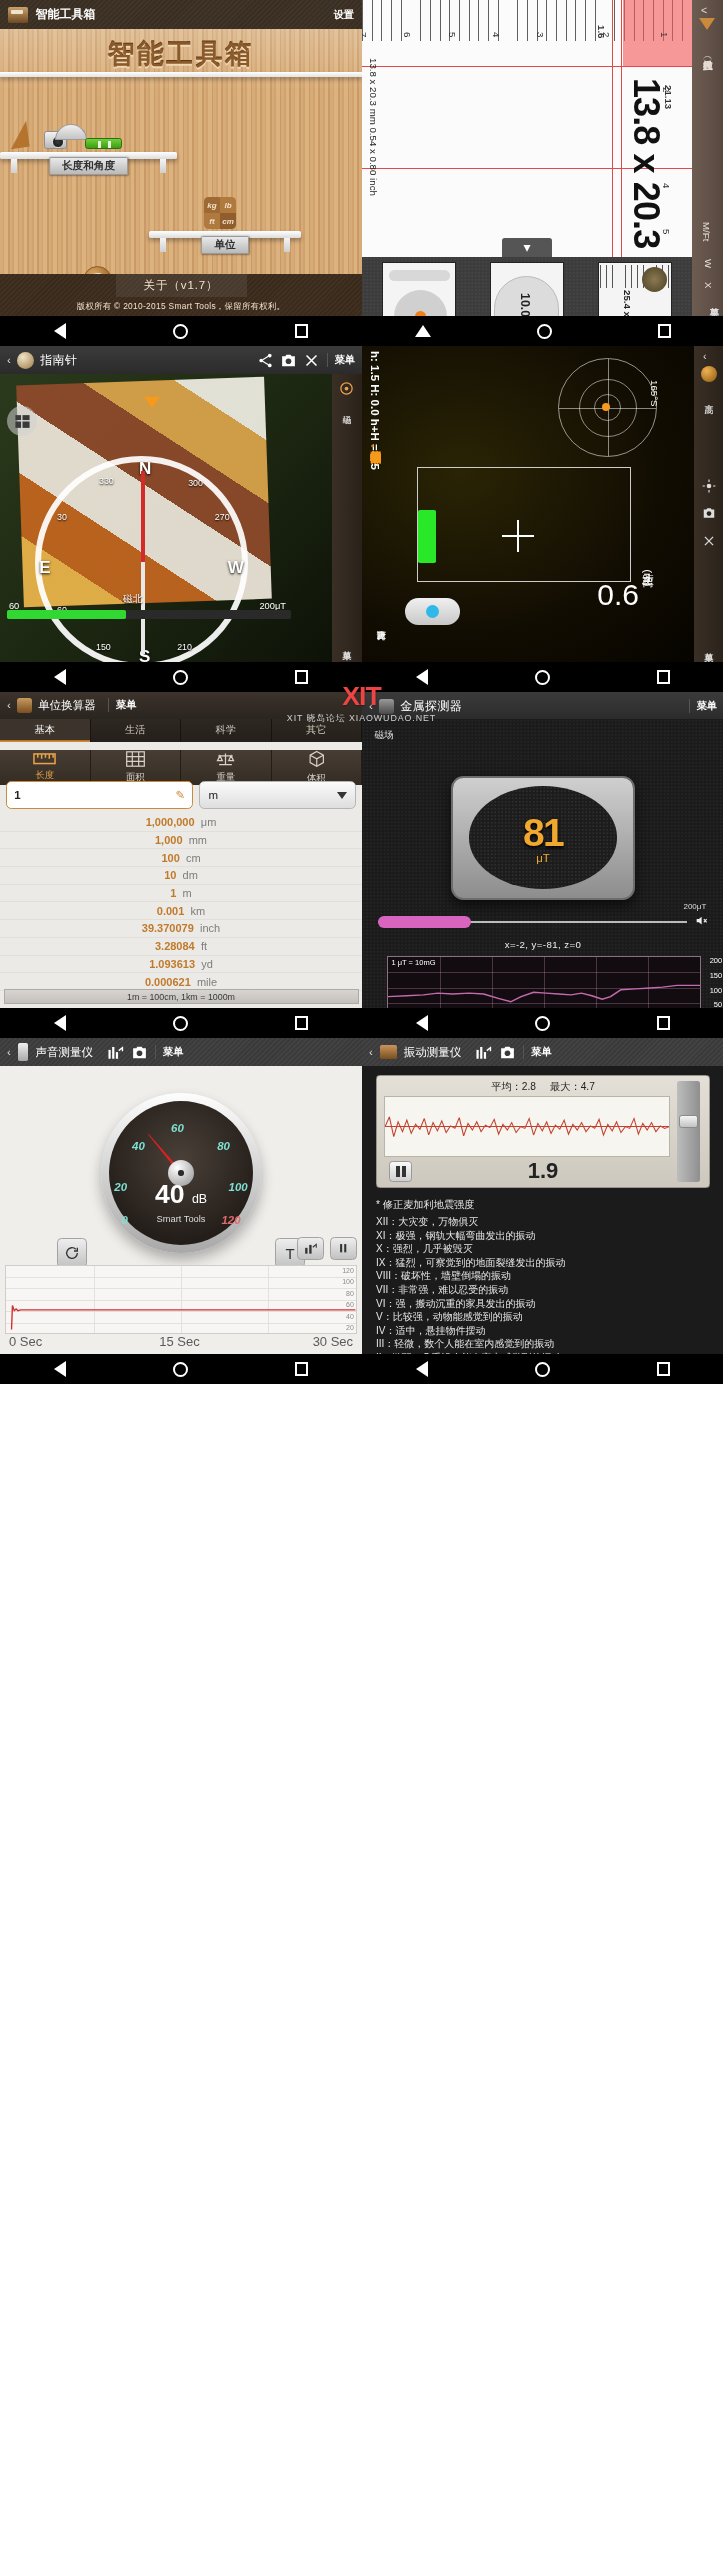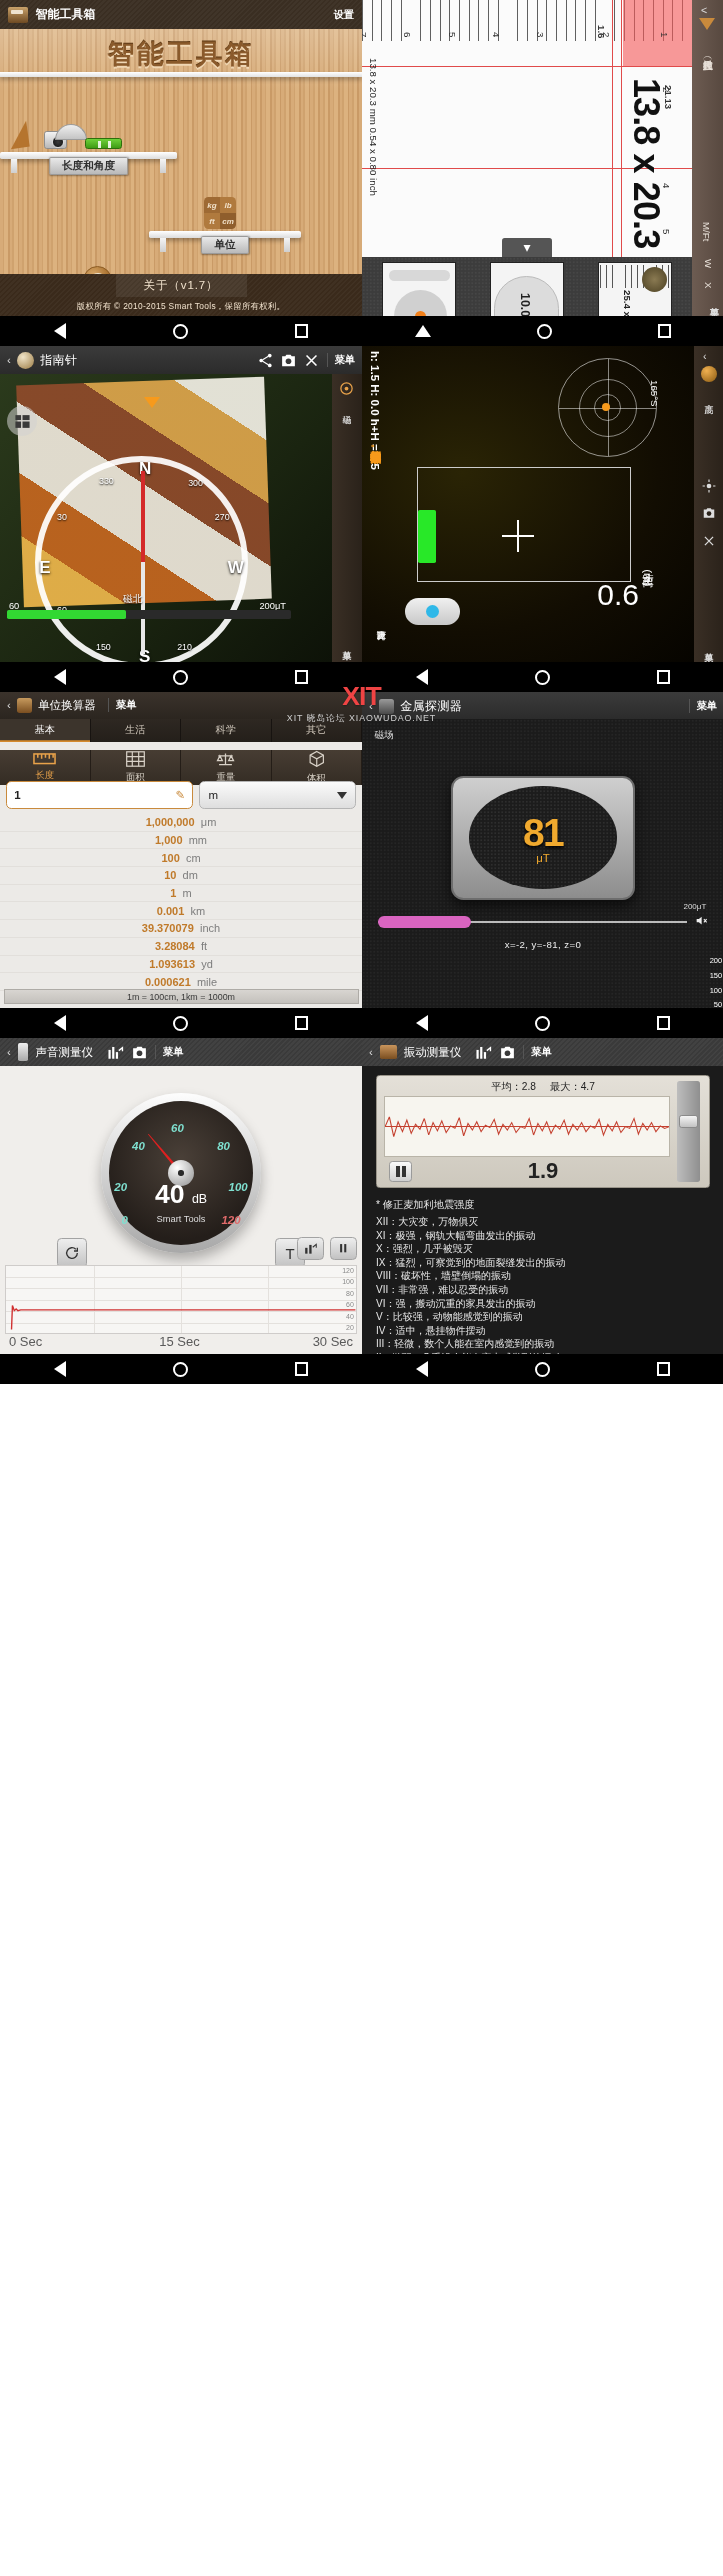--- a/index.html
+++ b/index.html
@@ -743,20 +743,35 @@
         <div class="md-mute">
           <svg viewBox="0 0 24 24" width="13.3" height="13.3" fill="#eee">
               <path d="M3 9v6h4l5 4V5L7 9z"></path>
               <path d="M16 9l5 6M21 9l-5 6" stroke="#eee" stroke-width="2"></path>
             </svg>
         </div>
       </div>
 
       <div class="md-xyz">x=-2, y=-81, z=0</div>
 
+      <div class="md-chart">
+        <div class="gx" style="left:16.6%"></div>
+          <div class="gx" style="left:33.3%"></div>
+        <div class="gx" style="left:50%"></div>
+          <div class="gx" style="left:66.6%"></div>
+        <div class="gx" style="left:83.3%"></div>
+        <div class="gy" style="top:25%"></div>
+          <div class="gy" style="top:50%"></div>
+          <div class="gy" style="top:75%"></div>
+        <span class="lbl-t">1 μT = 10mG</span>
+        <span class="lbl-b">(Sec)</span>
+        <svg viewBox="0 0 300 72" preserveAspectRatio="none" style="position:absolute;inset:0;width:100%;height:100%;">
+          <polyline fill="none" stroke="#c46aae" stroke-width="1.6" points="0,46 18,45 34,44 48,42 62,43 78,42 92,43 106,48 118,52 128,46 140,41 152,42 164,43 176,44 186,42 196,45 206,49 214,46 224,38 238,37 252,36 264,35 278,33 292,33 300,33"></polyline>
+        </svg>
+      </div>
       <div class="md-yaxis">
         <div style="top:0px;">200</div>
         <div style="top:15px;">150</div>
         <div style="top:30px;">100</div>
         <div style="top:44px;">50</div>
         <div style="top:57px;">0</div>
       </div>
     </div>
 
     <div class="navbar">

